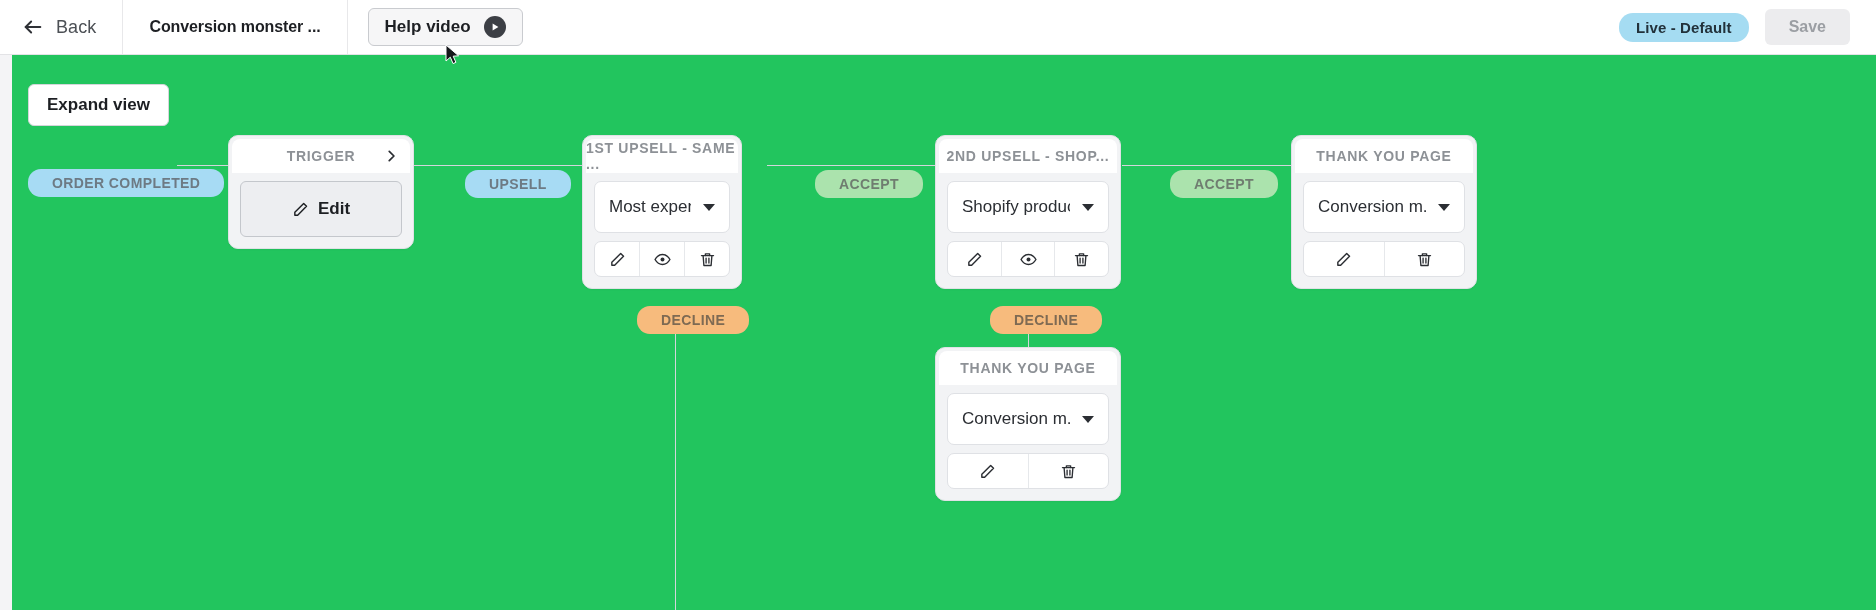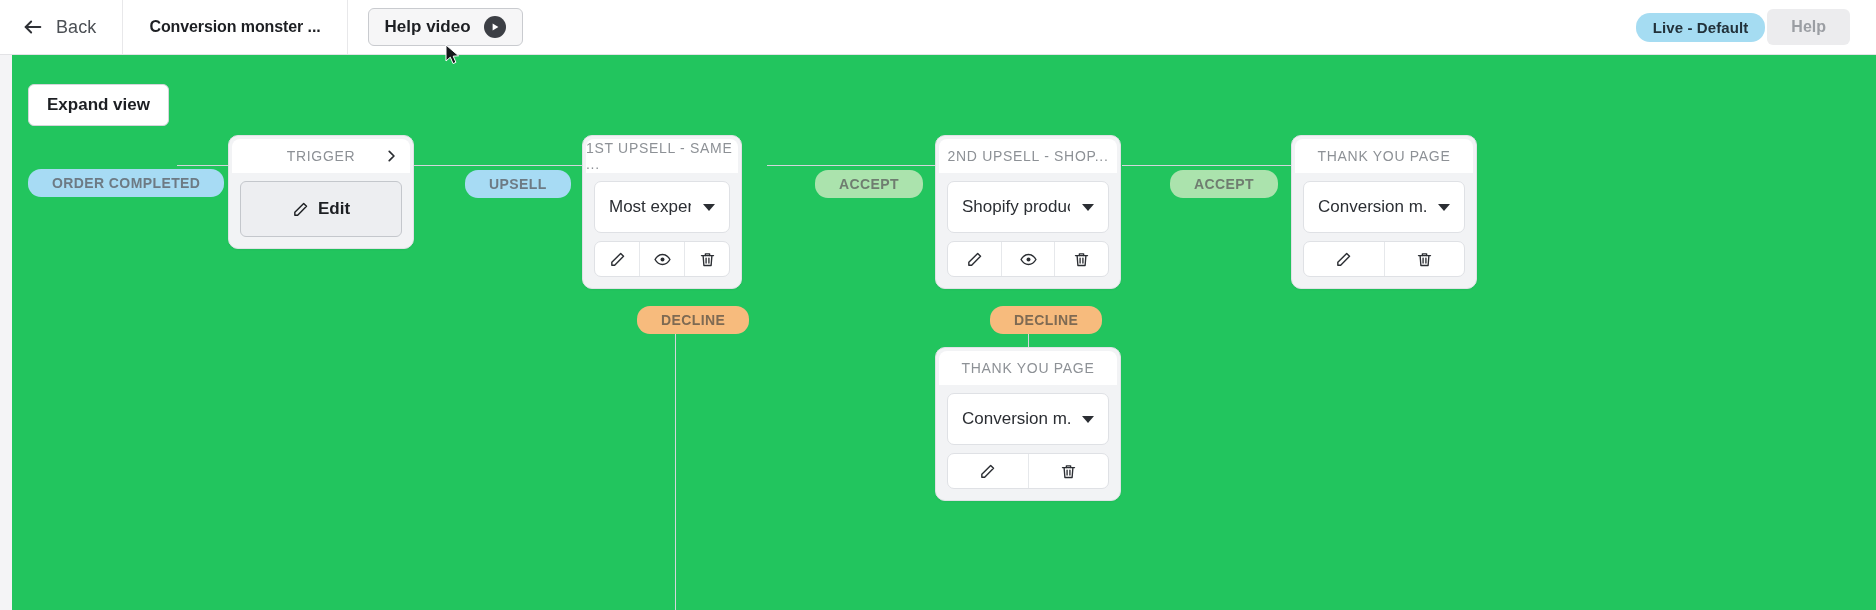--- a/index.html
+++ b/index.html
@@ -45,21 +45,21 @@
     cursor: pointer;
   }
   .tb-help-label { font-size: 17px; font-weight: bold; color: #1d1f23; }
   .play-badge {
     width: 22px; height: 22px; border-radius: 50%;
     background: #3c3f45; display:flex; align-items:center; justify-content:center;
   }
   .play-badge svg { width: 10px; height: 10px; display:block; }
 
   .tb-right {
-    margin-left: auto; display: flex; align-items: center; gap: 2px;
+    margin-left: auto; display: flex; align-items: center; gap: 16px;
     padding-right: 26px;
   }
   .live-badge {
     background: #a5dcf2; color: #22313a;
     font-size: 15px; font-weight: bold;
     padding: 6px 17px; border-radius: 14px;
     letter-spacing: .1px;
   }
   .save-btn {
     background: #ececee; color: #9b9ea3;
@@ -115,21 +115,21 @@
     border-radius: 10px;
     padding: 3px;
     box-shadow: 0 1px 2px rgba(0,0,0,.04);
   }
   .node-head {
     background: #ffffff;
     border-radius: 8px 8px 0 0;
     height: 34px;
     display: flex; align-items: center; justify-content: center;
     position: relative;
-    font-size: 14px; font-weight: normal;
+    font-size: 14px; font-weight: bold;
     color: #8d9196; letter-spacing: .7px;
   }
   .node-head .chev {
     position: absolute; right: 12px; top: 50%; transform: translateY(-50%);
     width: 14px; height: 14px; color: #2b2e33;
   }
   .node-body { padding: 8px; }
   .select-box {
     background: #ffffff;
     border: 1px solid #dfe1e5;
@@ -207,21 +207,21 @@
       <span class="play-badge">
         <svg viewBox="0 0 10 10" fill="#ffffff">
             <polygon points="2.6,1.4 8.4,5 2.6,8.6"></polygon>
           </svg>
       </span>
     </div>
   </div>
 
   <div class="tb-right">
     <span class="live-badge">Live - Default</span>
-    <button class="save-btn">Help</button>
+    <button class="save-btn">Save</button>
   </div>
 </div>
 
 <div class="canvas">
 
   <button class="expand-btn">Expand view</button>
 
   <div class="line-h" style="left:165px; top:110px; width:420px;"></div>
   <div class="line-h" style="left:755px; top:110px; width:175px;"></div>
   <div class="line-h" style="left:1110px; top:110px; width:175px;"></div>

